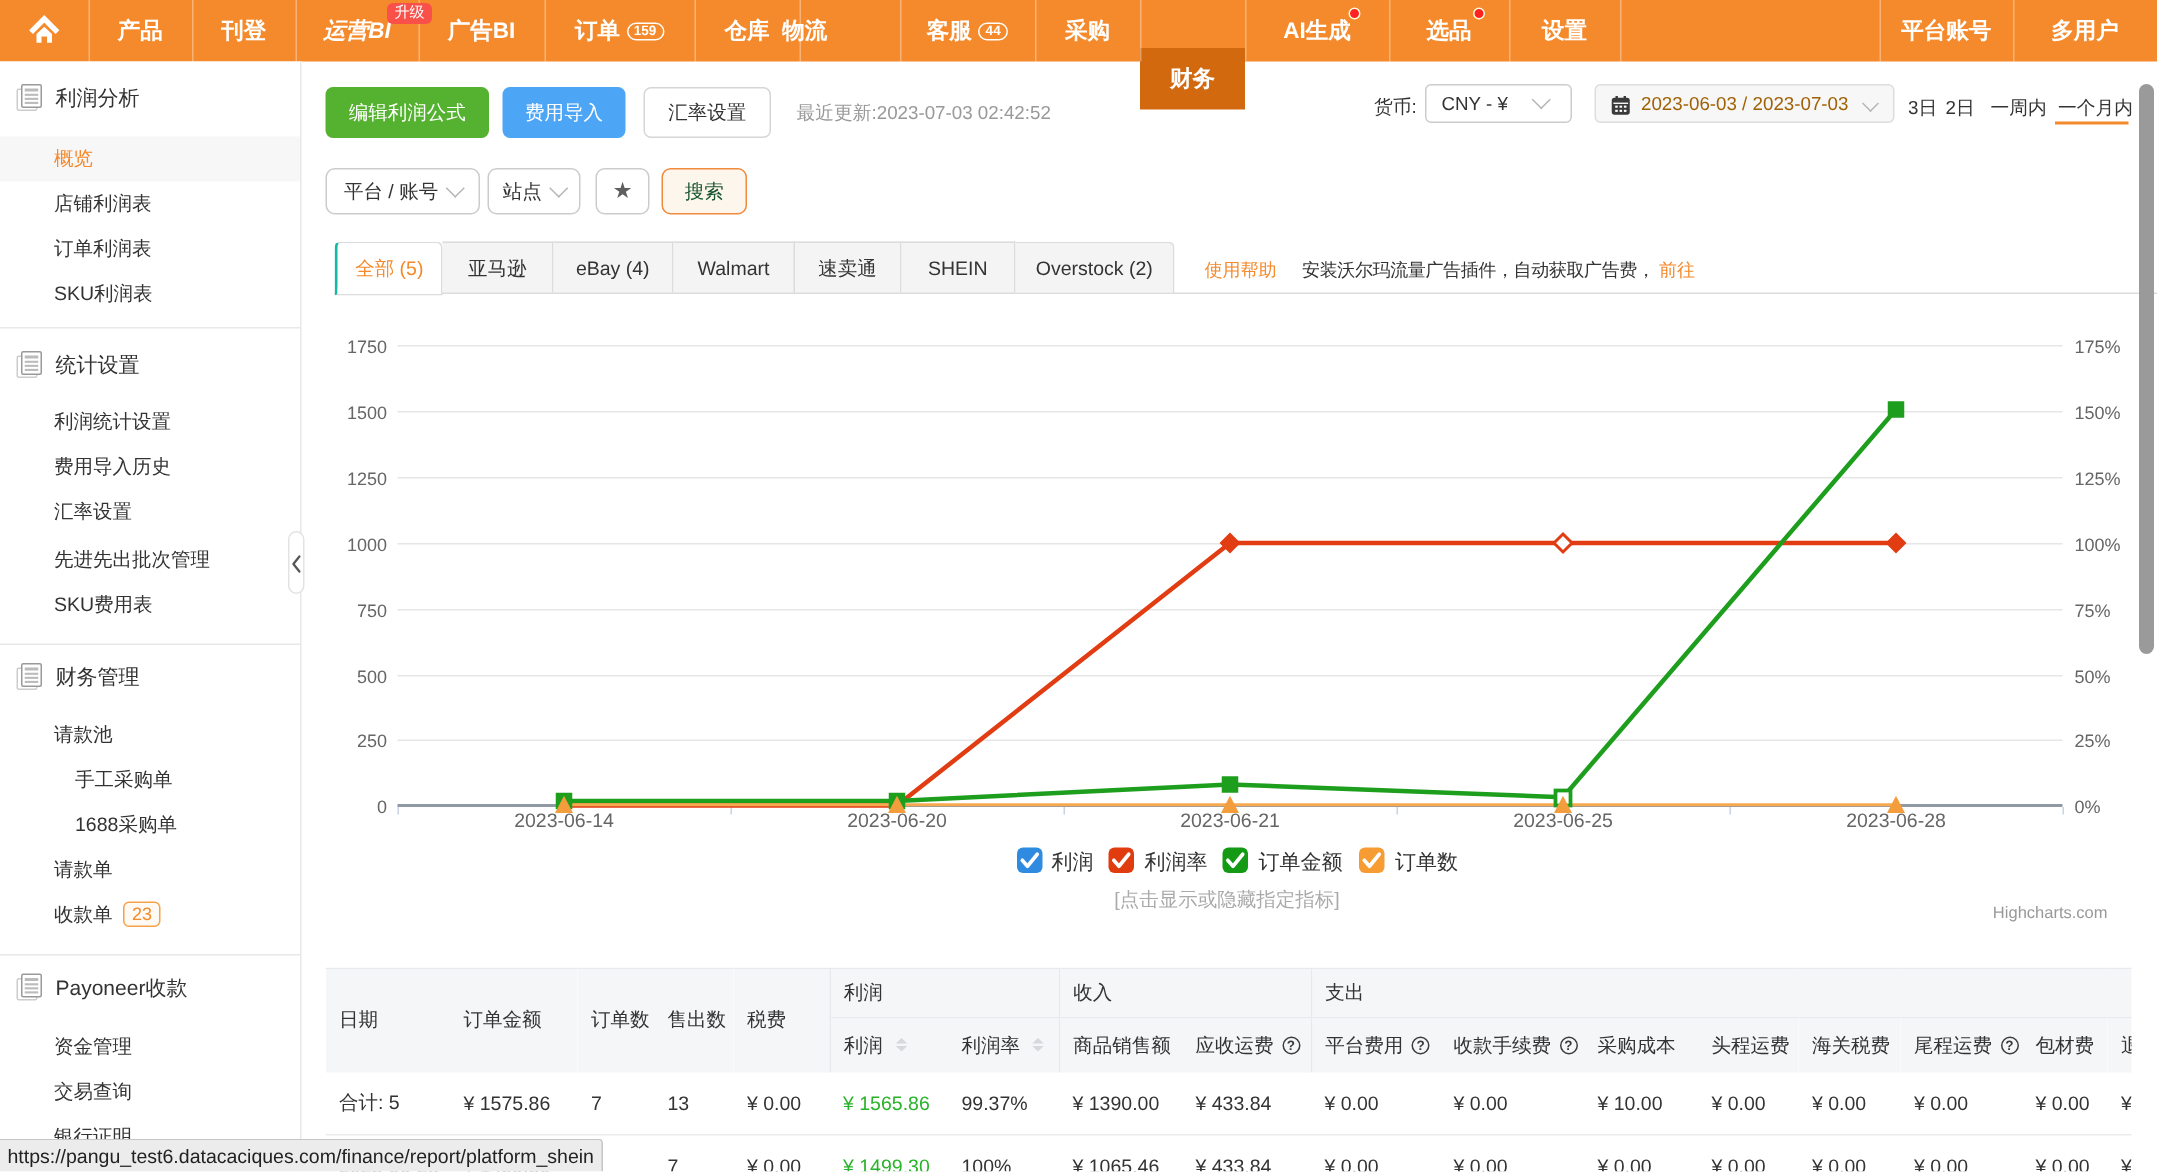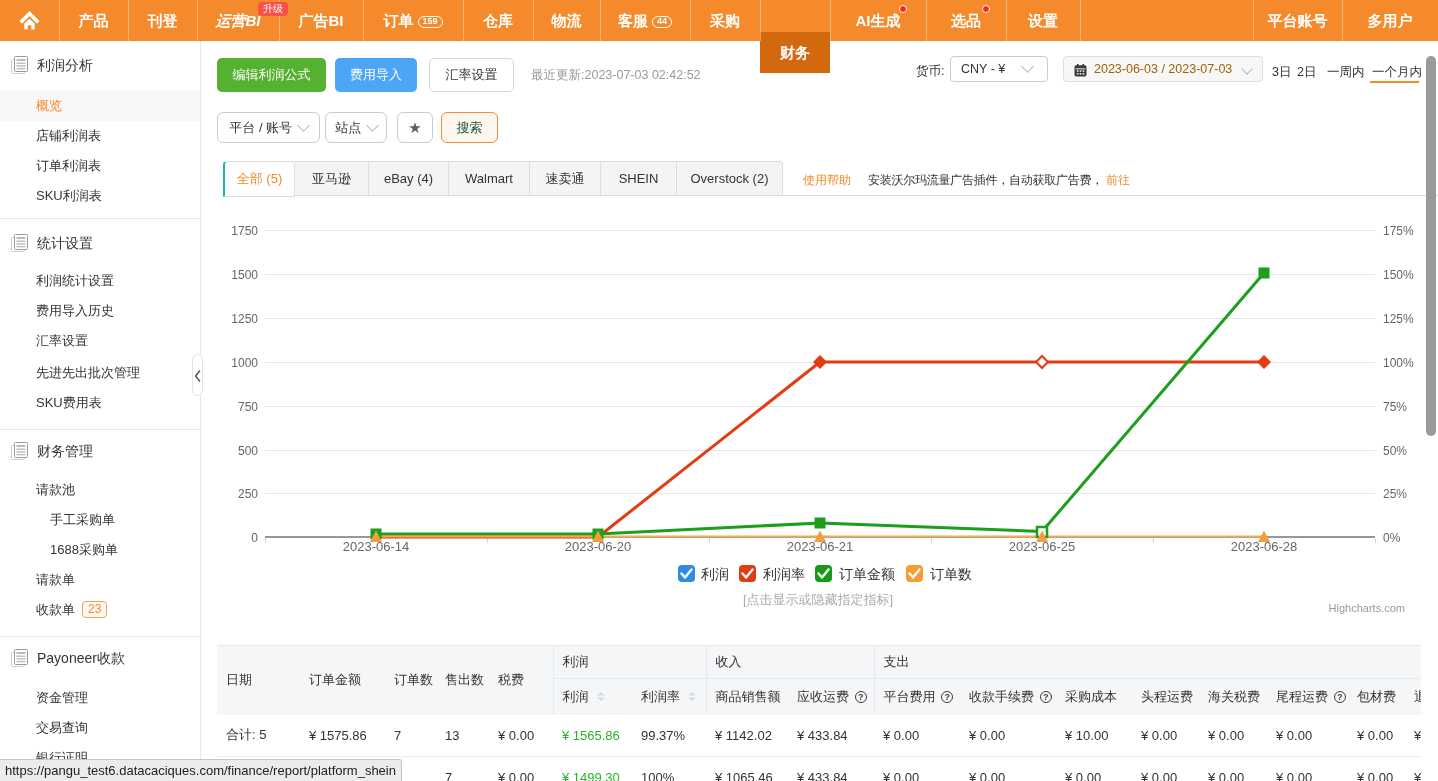--- a/index.html
+++ b/index.html
@@ -87,21 +87,21 @@
         <path d="M1.8 13.2 L12 3 L22.2 13.2" fill="none" stroke="#fff" stroke-width="4.2"></path>
         <path d="M6 14.6 L12 9 L18 14.6 L18 21.5 L14.1 21.5 L14.1 16.6 L9.9 16.6 L9.9 21.5 L6 21.5 Z" fill="#fff"></path>
       </svg>
   </div>
   <div class="ni" style="left:59px;width:69px;">产品</div>
   <div class="ni" style="left:128px;width:69px;">刊登</div>
   <div class="ni" style="left:197px;width:82px;font-style:italic;">运营BI</div>
   <div class="ni" style="left:279px;width:84px;">广告BI</div>
   <div class="ni" style="left:363px;width:100px;">订单 <span class="badge-pill">159</span></div>
   <div class="ni" style="left:463px;width:70px;">仓库</div>
-  <div class="ni" style="left:533px;width:67px;">物流</div>
+  <div class="ni" style="left:503px;width:67px;">物流</div>
   <div class="ni" style="left:600px;width:90px;">客服 <span class="badge-pill">44</span></div>
   <div class="ni" style="left:690px;width:70px;">采购</div>
   <div class="ni navsel" style="left:760px;width:70px;margin-top:32px;">财务</div>
   <div class="ni" style="left:830px;width:96px;">AI生成</div>
   <div class="ni" style="left:926px;width:80px;">选品</div>
   <div class="ni" style="left:1006px;width:74px;">设置</div>
   <div class="ni" style="left:1253px;width:89px;">平台账号</div>
   <div class="ni" style="left:1342px;width:96px;">多用户</div>
   <div class="nsep" style="left:59px"></div>
   <div class="nsep" style="left:128px"></div>
@@ -392,21 +392,21 @@
 </thead>
 <tbody>
 <tr>
   <td>合计: 5</td>
           <td>¥ 1575.86</td>
           <td>7</td>
           <td>13</td>
           <td>¥ 0.00</td>
   <td class="green">¥ 1565.86</td>
           <td>99.37%</td>
-  <td>¥ 1142.02</td>
+  <td>¥ 1390.00</td>
           <td>¥ 433.84</td>
   <td>¥ 0.00</td>
           <td>¥ 0.00</td>
           <td>¥ 10.00</td>
           <td>¥ 0.00</td>
           <td>¥ 0.00</td>
           <td>¥ 0.00</td>
           <td>¥ 0.00</td>
           <td>¥ 0.00</td>
 </tr>

